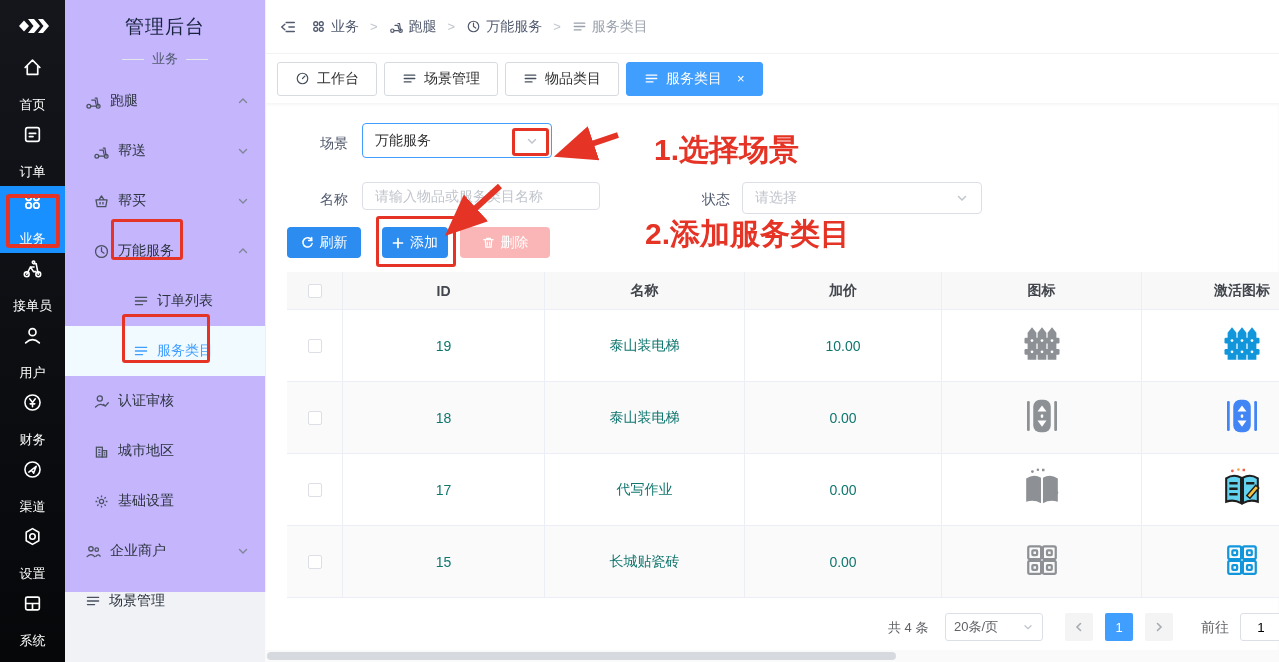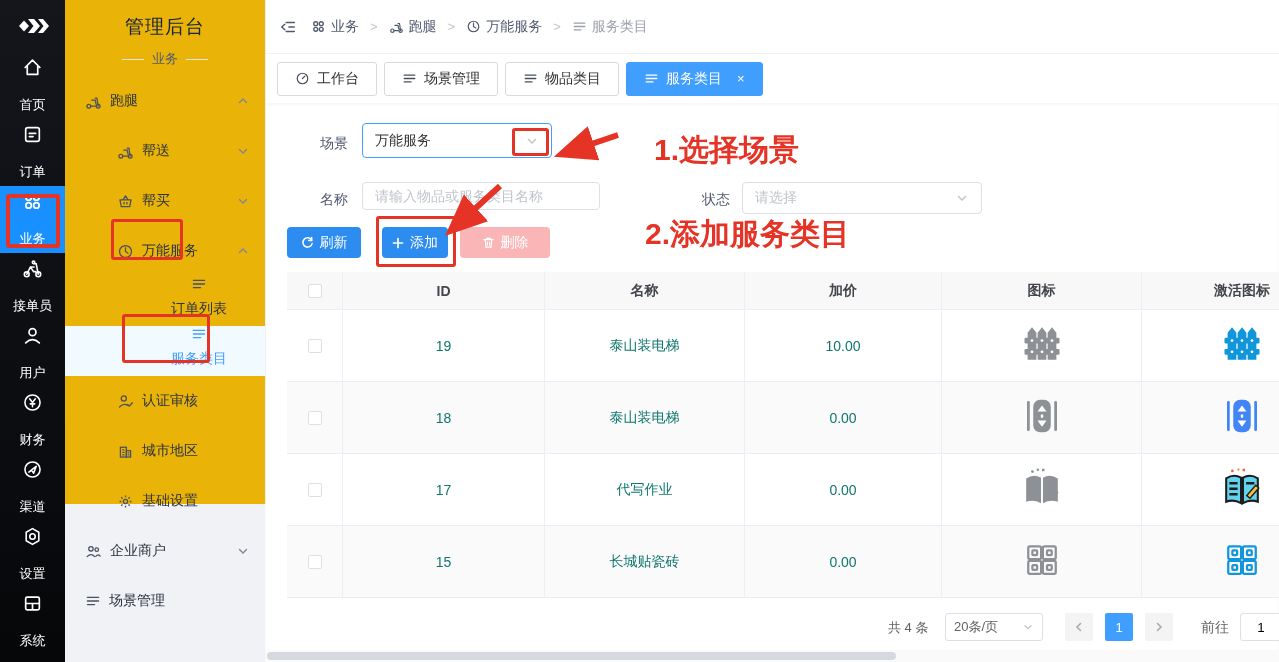--- a/index.html
+++ b/index.html
@@ -7,30 +7,30 @@
   body { font-family:"Liberation Sans","DejaVu Sans",sans-serif; background:#f0f2f5; position:relative; color:#303133; }
 
   
   .rail { position:absolute; left:0; top:0; width:65px; height:662px; background:linear-gradient(180deg,#14161c,#060709); z-index:5; }
   .rail-logo { height:52px; display:flex; align-items:center; justify-content:center; cursor:pointer; }
   .rail-item { height:67px; display:flex; flex-direction:column; align-items:center; justify-content:center; gap:18px; color:#fff; font-size:13px; cursor:pointer; }
   .rail-item.active { background:#1890ff; }
   .rail-item svg { display:block; }
 
   
-  .sidebar { position:absolute; left:65px; top:0; width:200px; height:504px; background:#eab308; z-index:4; box-shadow:1px 0 0 #f0f0f0; }
+  .sidebar { position:absolute; left:65px; top:0; width:200px; height:592px; background:#c4b5fd; z-index:4; box-shadow:1px 0 0 #f0f0f0; }
   .sb-title { text-align:center; padding-top:14px; font-size:19px; color:#17233d; letter-spacing:1px; }
   .sb-section { display:flex; align-items:center; justify-content:center; gap:8px; margin-top:10px; color:#515a6e; font-size:13px; }
   .sb-section::before,.sb-section::after { content:""; width:22px; height:1px; background:#e2e5ea; }
   .sb-menu { margin-top:8px; }
   .sb-item { height:50px; display:flex; align-items:center; gap:8px; font-size:14px; color:#2c3440; cursor:pointer; position:relative; }
   .sb-item .chev { position:absolute; right:16px; color:#808695; }
   .sb-item.lv1 { padding-left:20px; }
-  .sb-item.lv2 { padding-left:52px;align-items:center; }
-  .sb-item.lv3 { padding-left:68px;flex-direction:column; }
+  .sb-item.lv2 { padding-left:28px;align-items:center; }
+  .sb-item.lv3 { padding-left:68px; }
   .sb-item.active { background:#f0faff; color:#409eff; }
   .sb-item svg { flex:none; color:#495060; }
   .sb-item.active svg { color:#409eff; }
 
   
   .main { position:absolute; left:265px; top:0; right:0; height:662px; }
   .crumbbar { height:54px; background:#fff; display:flex; align-items:center; padding:0 14px; border-bottom:1px solid #f3f3f3; }
   .fold { color:#515a6e; cursor:pointer; display:flex; margin-right:14px; }
   .crumb { display:flex; align-items:center; gap:6px; font-size:14px; color:#515a6e; }
   .crumb .sep { color:#c0c4cc; margin:0 5px; font-size:13px; }

